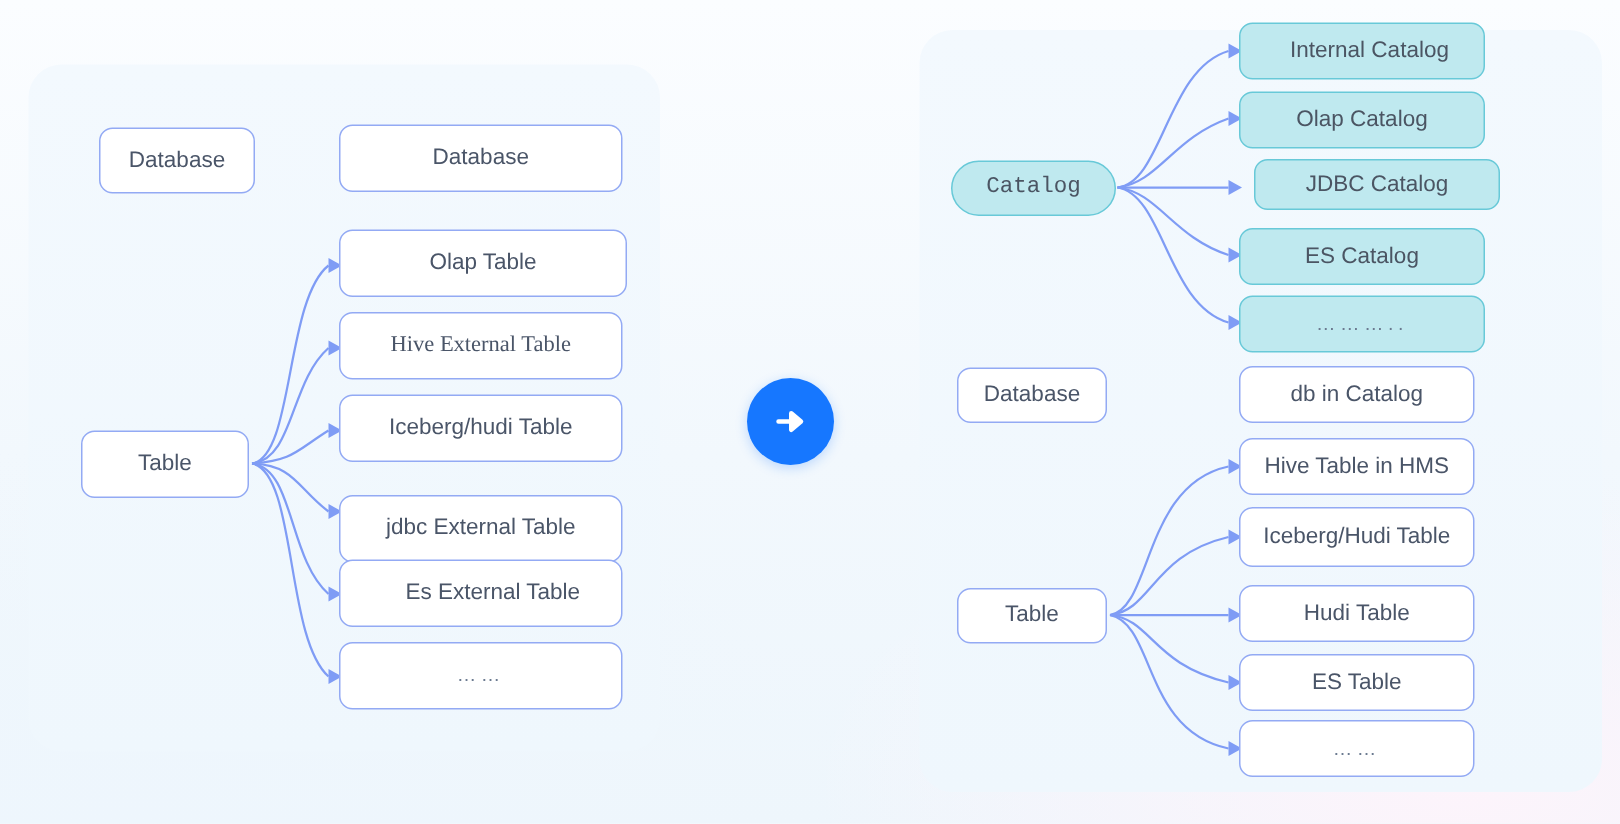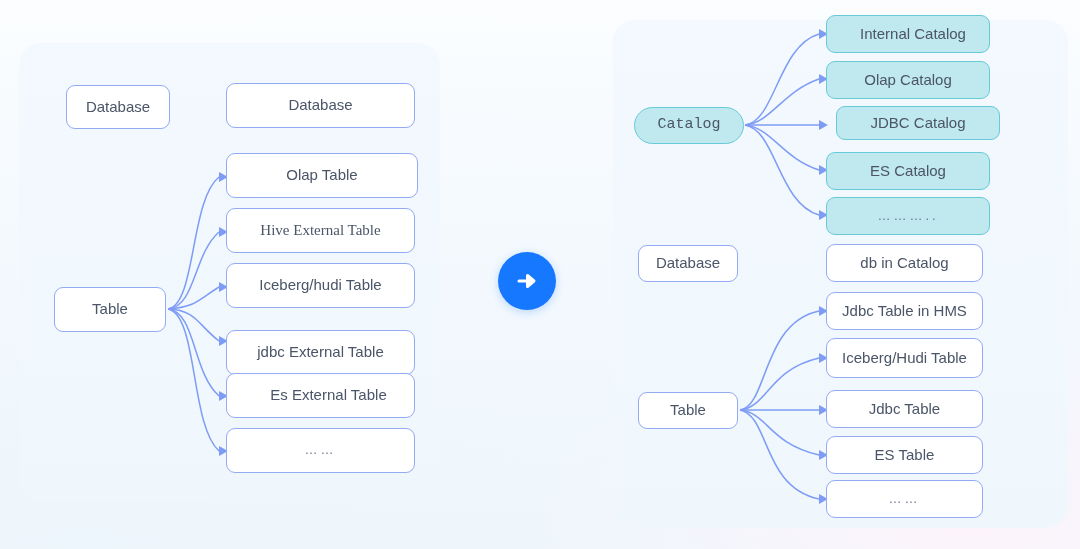--- a/index.html
+++ b/index.html
@@ -129,21 +129,21 @@
   <div class="node teal" style="left:826px;top:152px;width:164px;height:38px;">ES Catalog</div>
   <div class="node teal" style="left:826px;top:197px;width:164px;height:38px;">
     <span class="dots">………..</span>
   </div>
 
   <div class="node blue" style="left:638px;top:245px;width:100px;height:37px;">Database</div>
   <div class="node blue" style="left:826px;top:244px;width:157px;height:38px;">db in Catalog</div>
 
   <div class="node blue" style="left:638px;top:392px;width:100px;height:37px;">Table</div>
 
-  <div class="node blue" style="left:826px;top:292px;width:157px;height:38px;">Jdbc Table in HMS</div>
+  <div class="node blue" style="left:826px;top:292px;width:157px;height:38px;">Hive Table in HMS</div>
   <div class="node blue" style="left:826px;top:338px;width:157px;height:40px;">Iceberg/Hudi Table</div>
-  <div class="node blue" style="left:826px;top:390px;width:157px;height:38px;">Jdbc Table</div>
+  <div class="node blue" style="left:826px;top:390px;width:157px;height:38px;">Hudi Table</div>
   <div class="node blue" style="left:826px;top:436px;width:157px;height:38px;">ES Table</div>
   <div class="node blue" style="left:826px;top:480px;width:157px;height:38px;">
     <span class="dots">……</span>
   </div>
 
 </div>
 
 </body></html>

